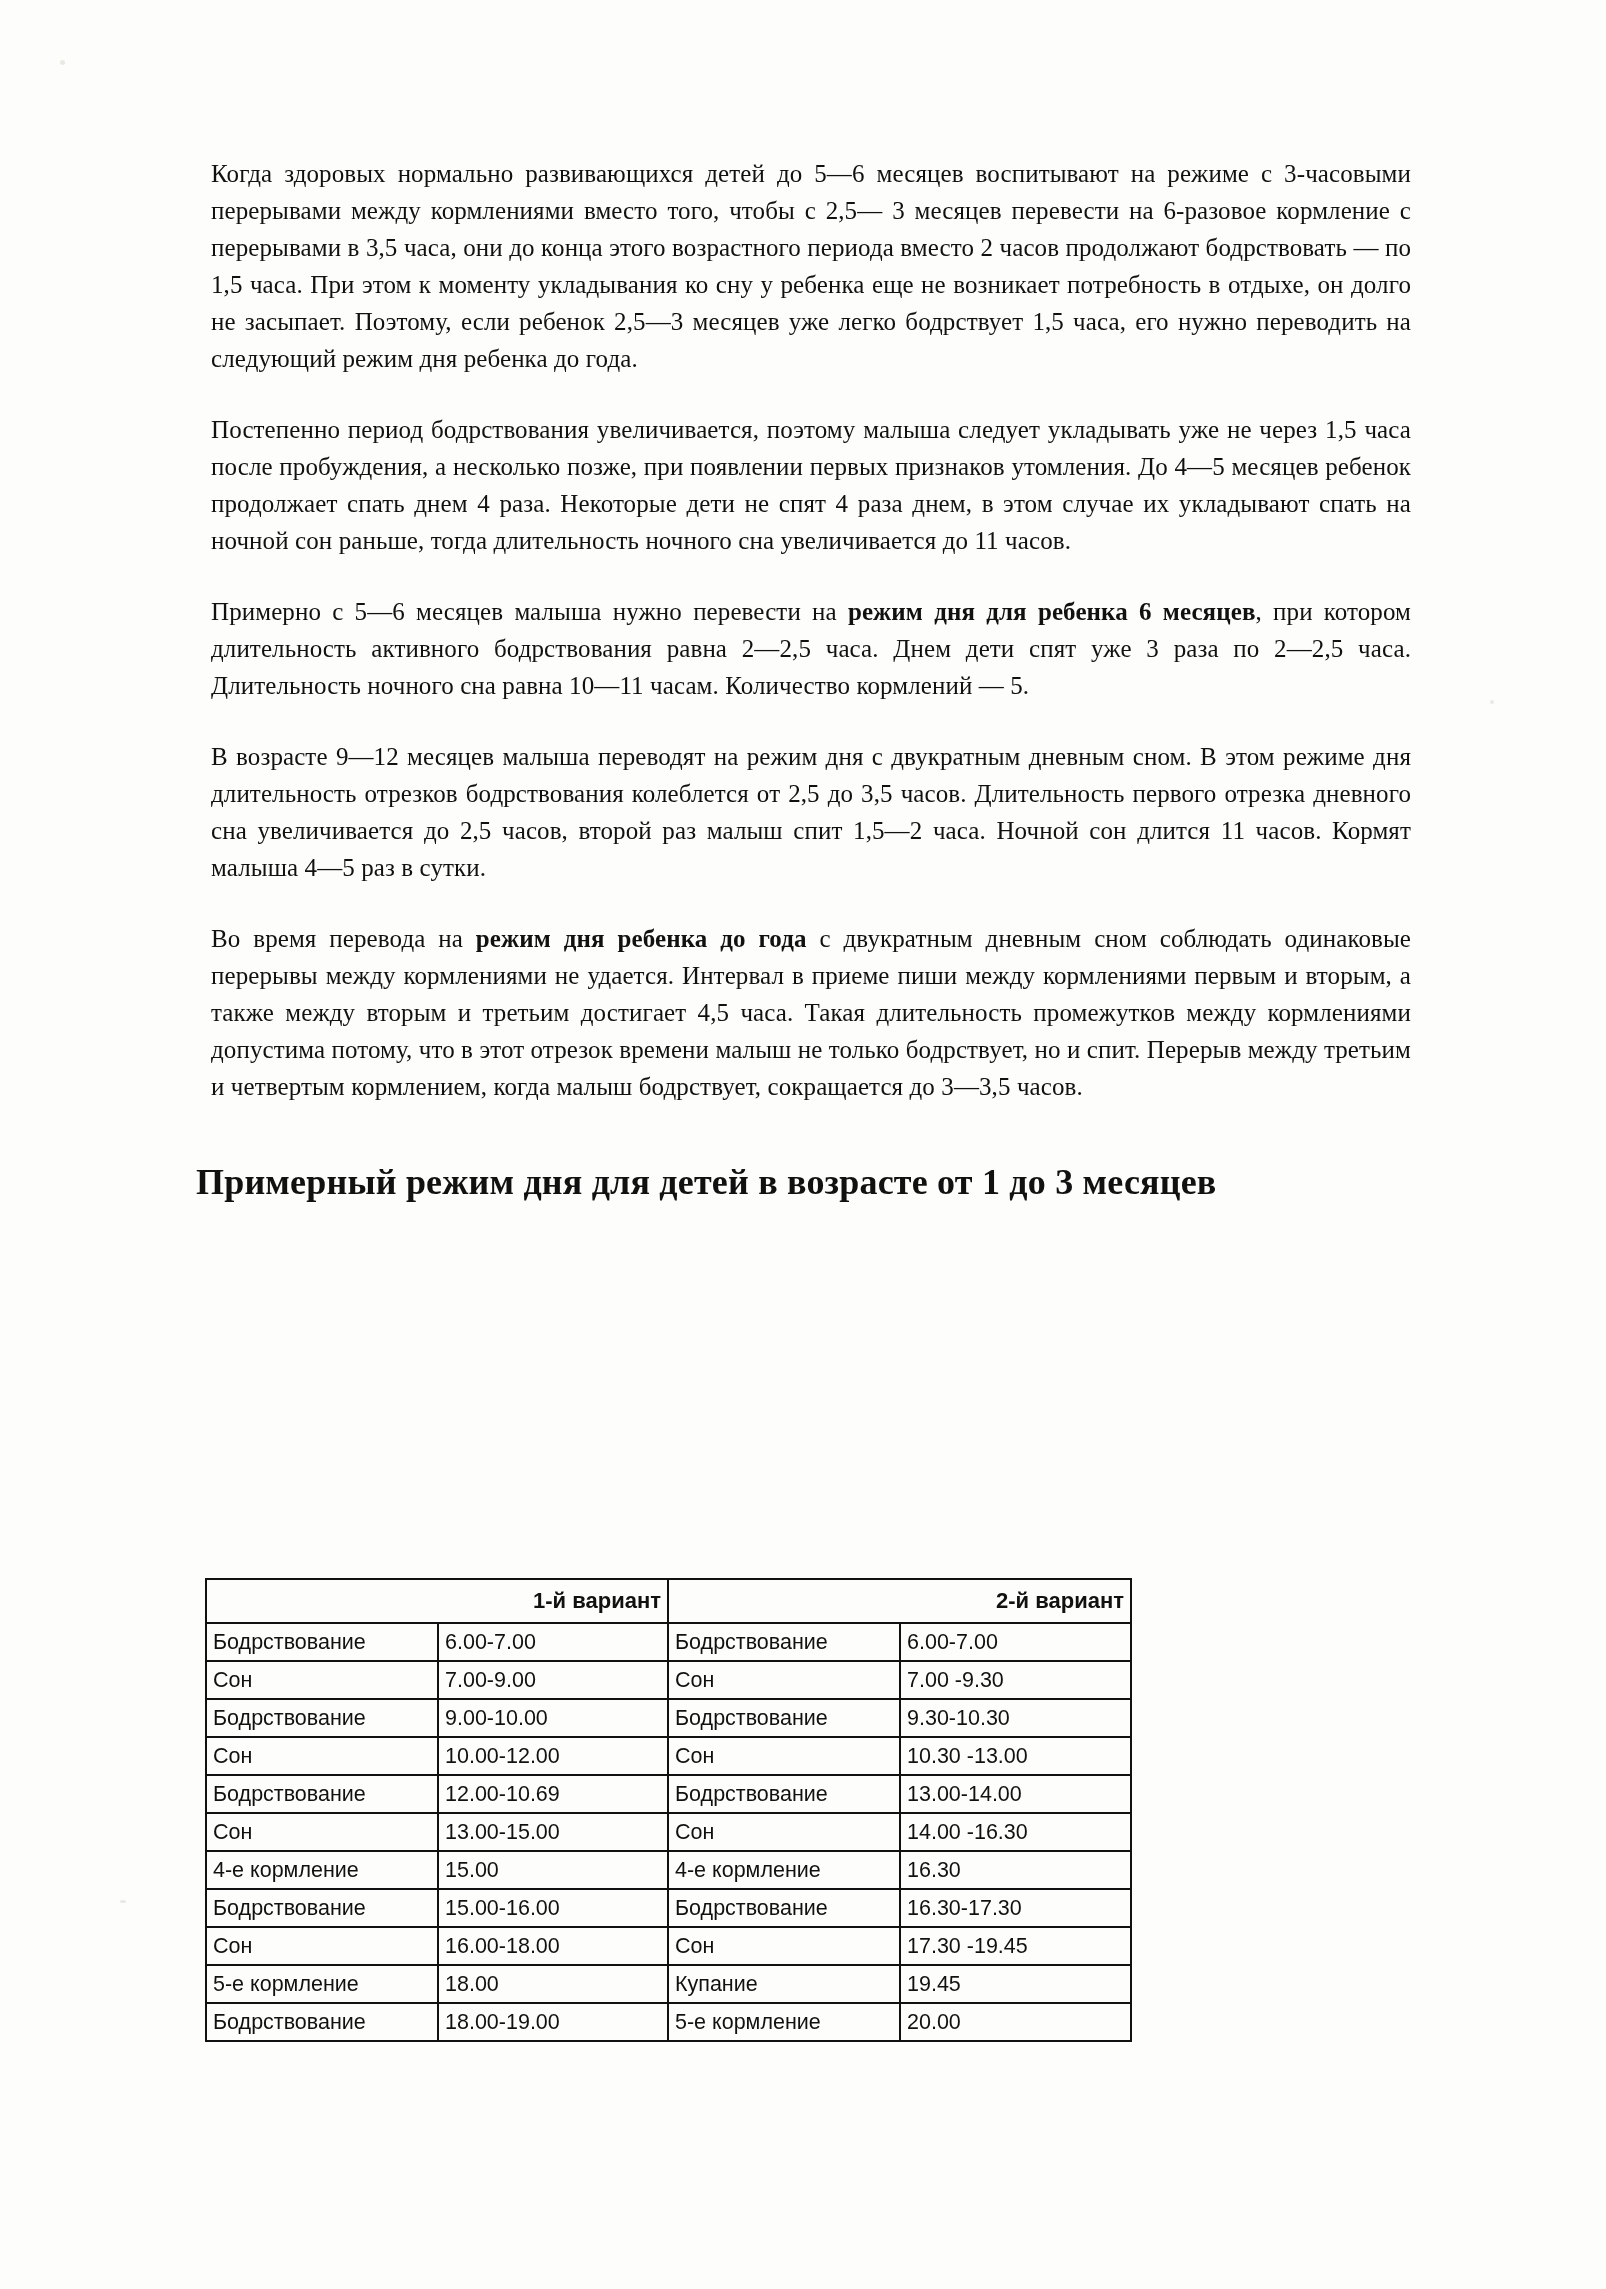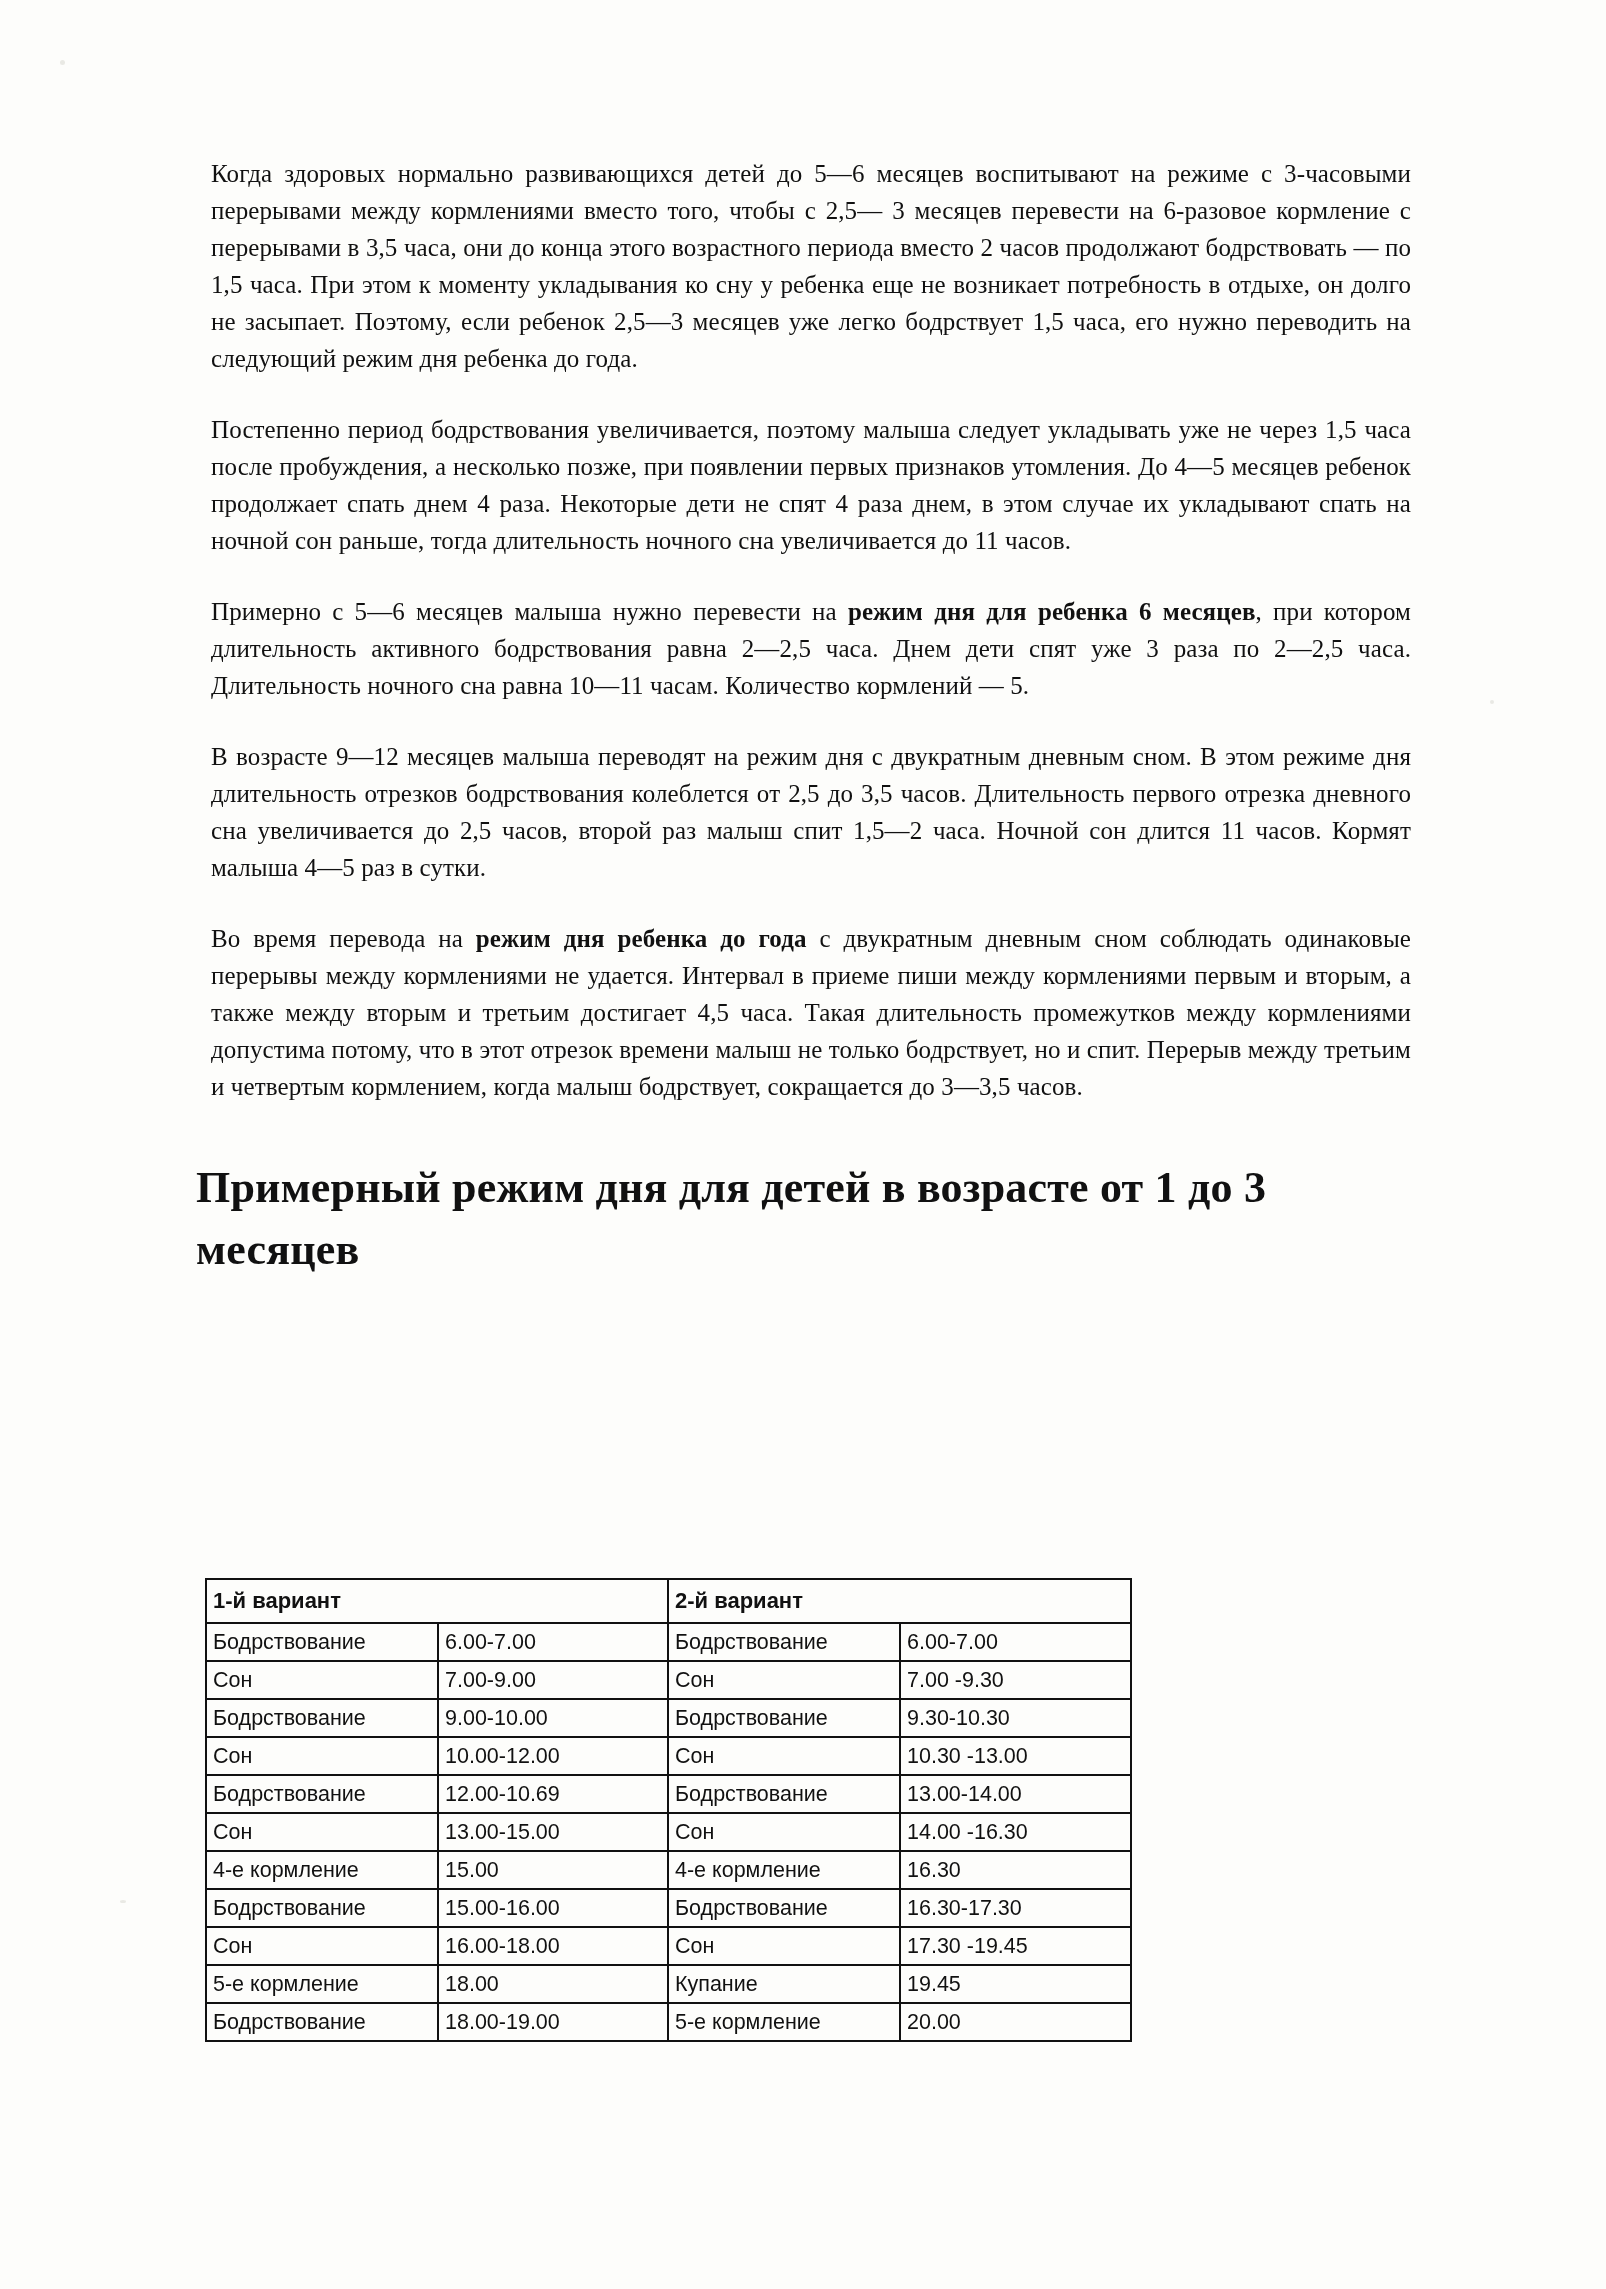--- a/index.html
+++ b/index.html
@@ -34,21 +34,21 @@
     text-align: justify;
     margin: 0 0 34px 15px;
     letter-spacing: 0.1px;
   }
   p.para:last-of-type {
     margin-bottom: 0;
   }
   .b { font-weight: bold; }
 
   h1.heading {
-    font-size: 44px;
+    font-size: 36px;
     font-weight: bold;
     line-height: 1.4;
     margin: 52px 0 0 0;
     letter-spacing: 0.2px;
   }
 
   .table-wrap {
     position: absolute;
     left: 205px;
     top: 1578px;
@@ -63,21 +63,21 @@
   }
   table.schedule th, table.schedule td {
     border: 2px solid #111111;
     padding: 3px 6px;
     height: 30px;
     vertical-align: middle;
     color: #111;
     background: #fdfdfb;
   }
   table.schedule th {
-    text-align: left;
+    text-align: right;
     font-weight: bold;
     font-size: 22px;
     height: 36px;
   }
   col.c1 { width: 232px; }
   col.c2 { width: 230px; }
   col.c3 { width: 232px; }
   col.c4 { width: 231px; }
 
   

